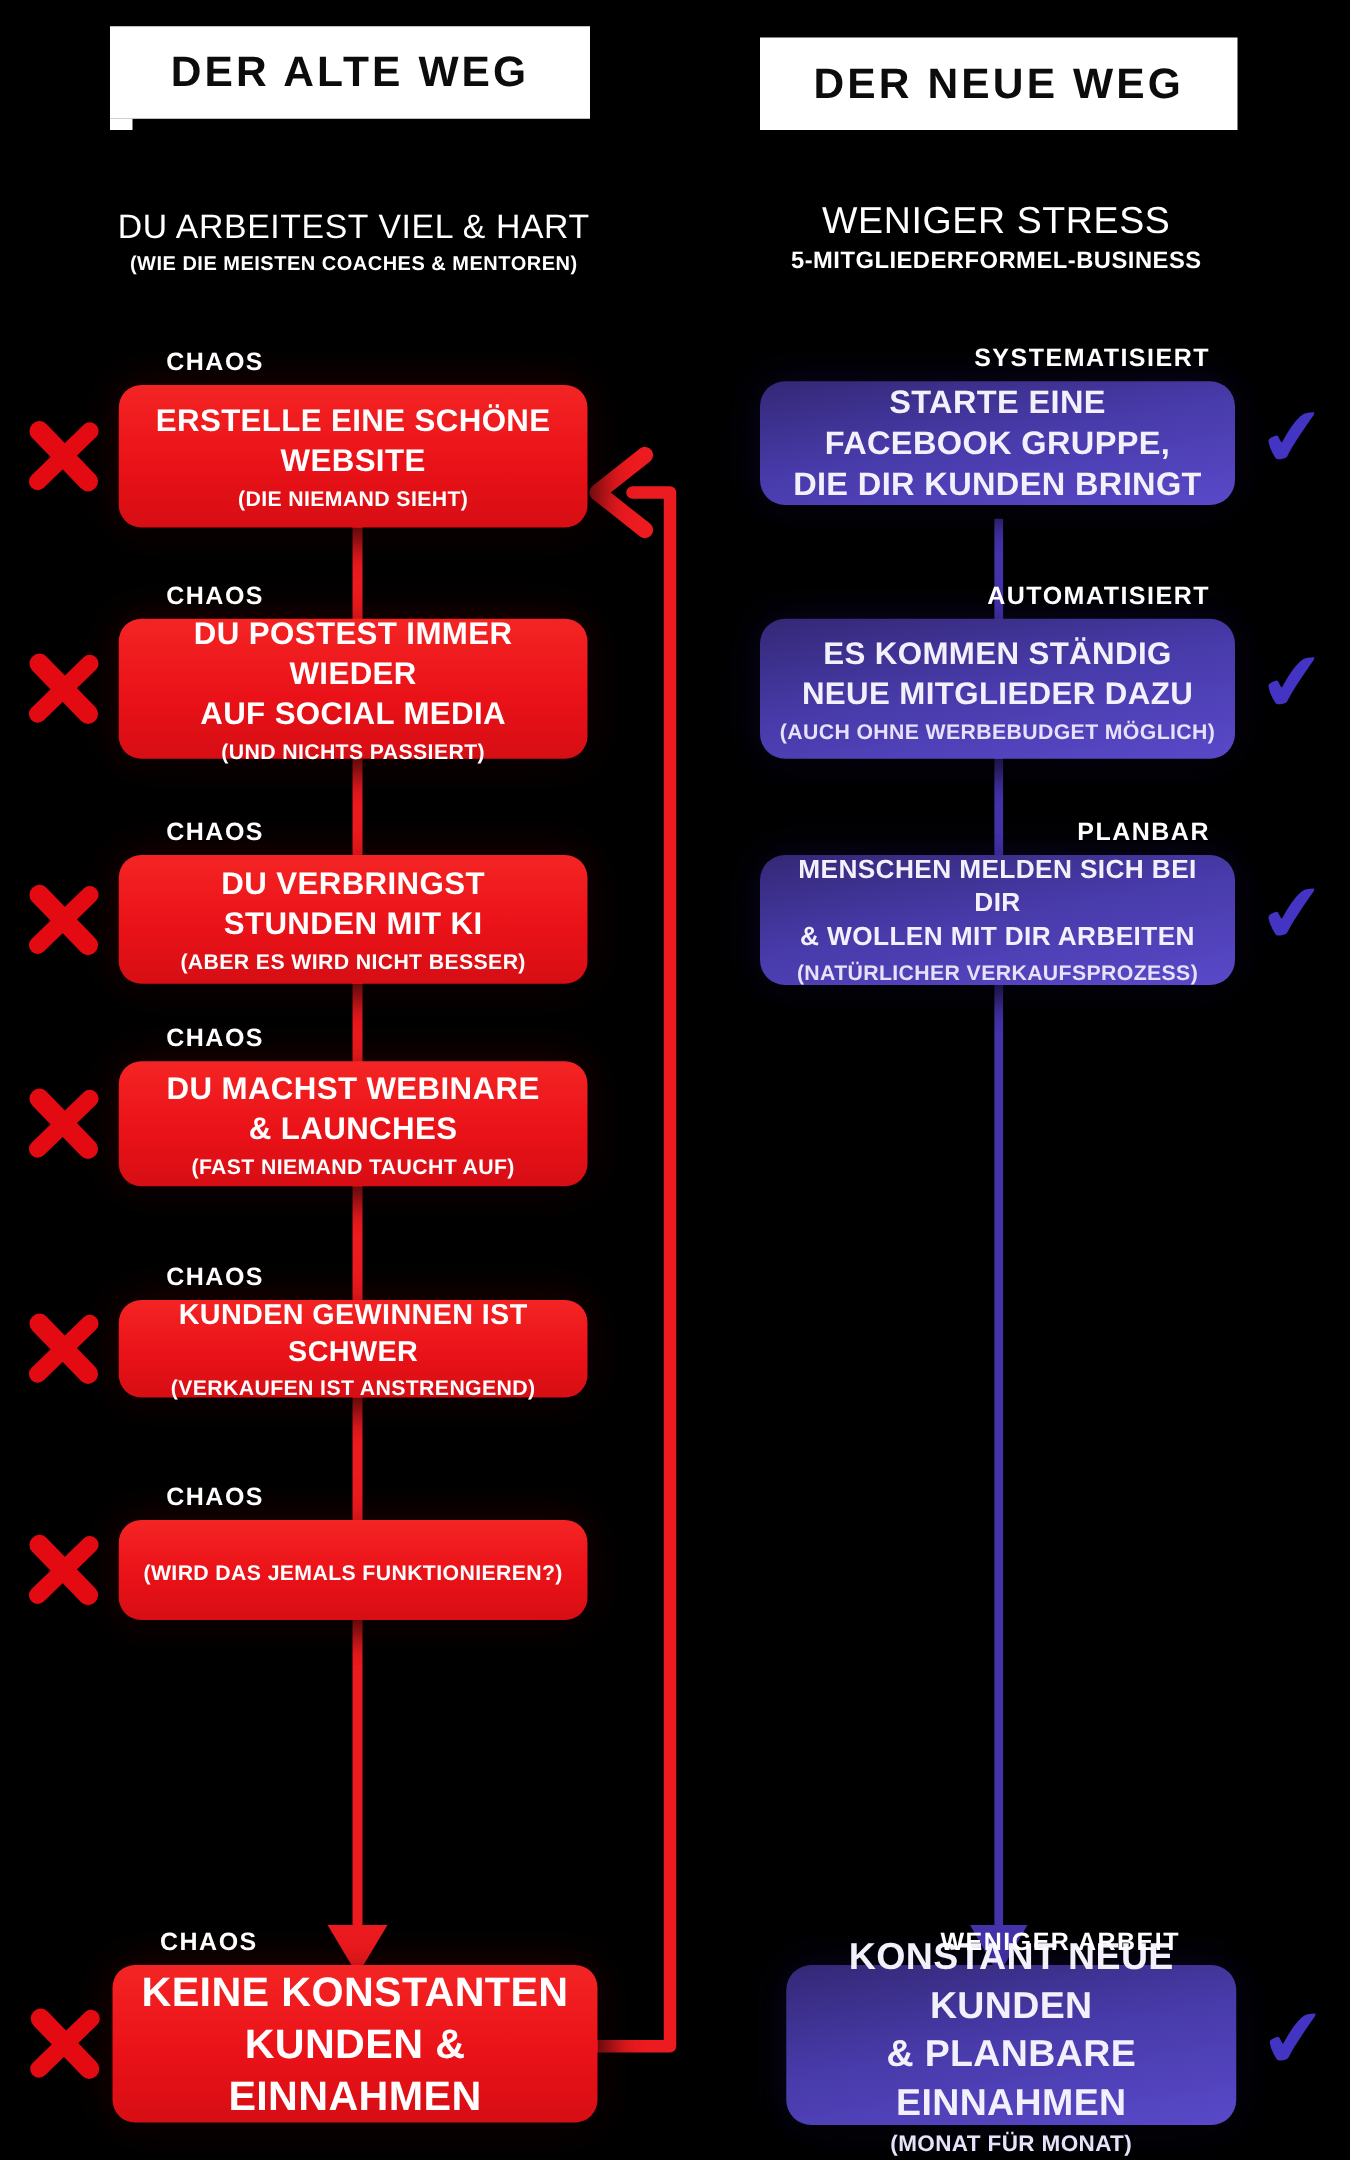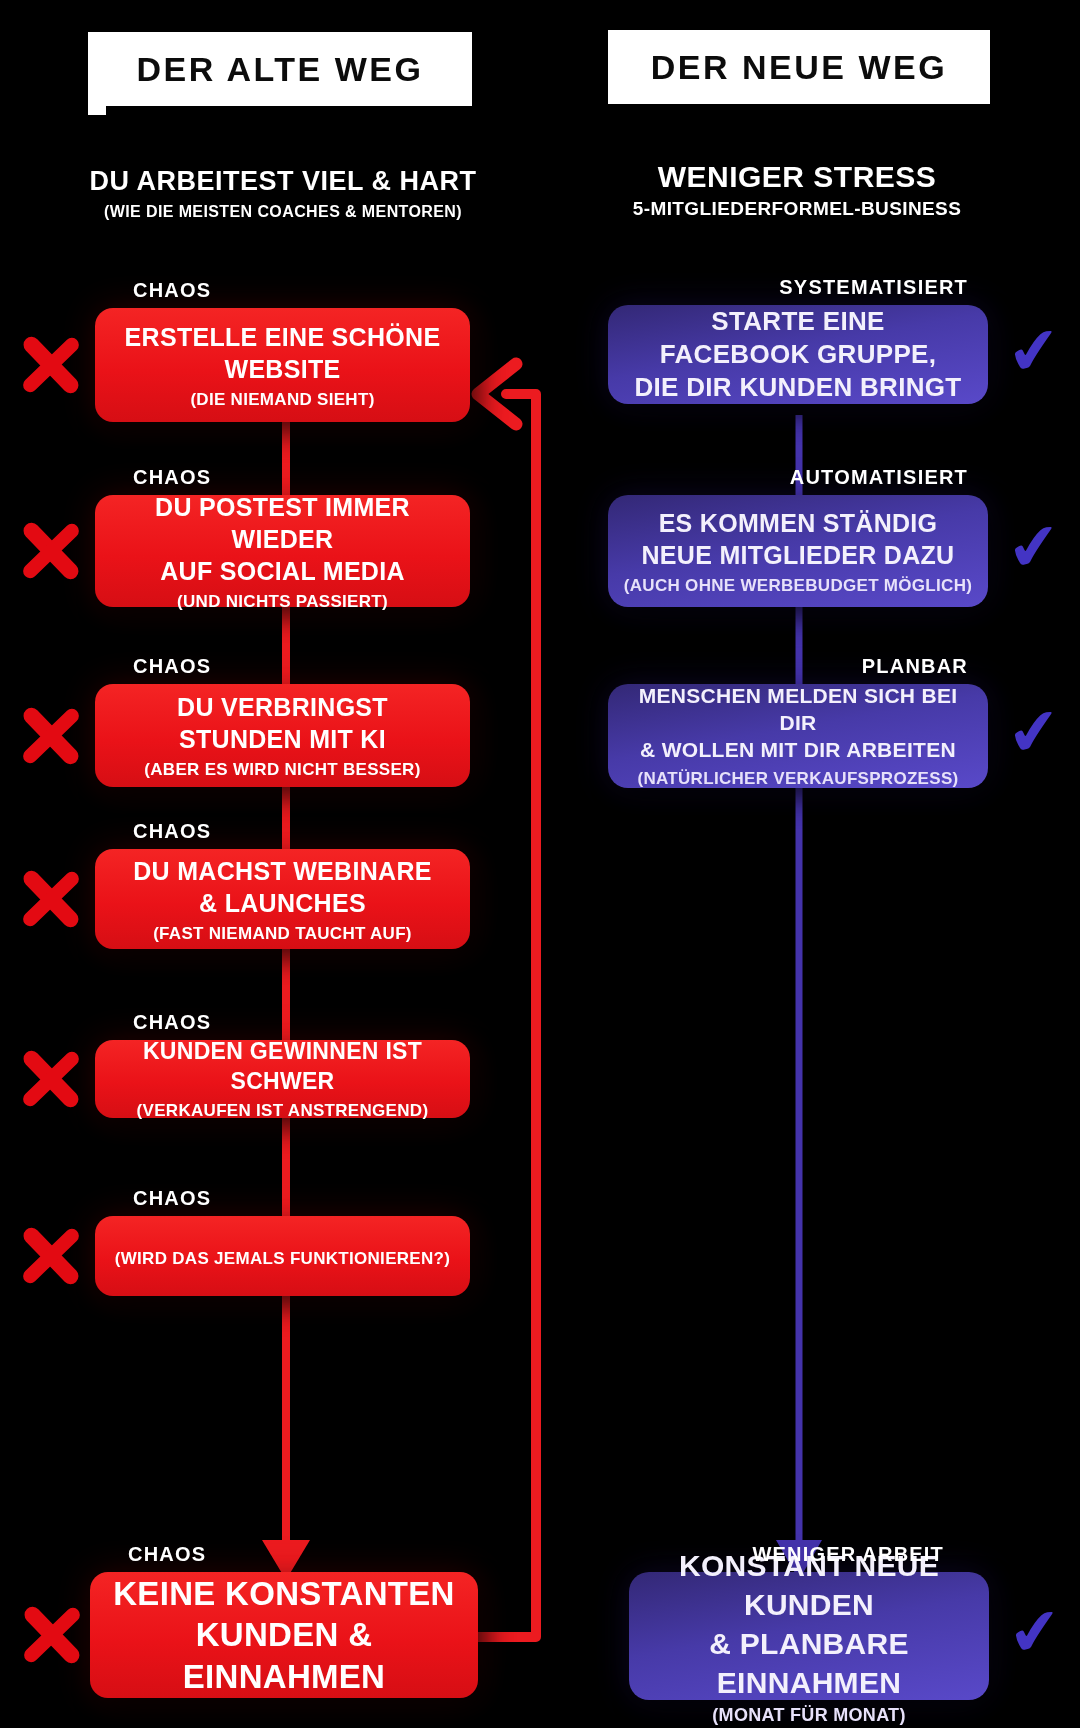--- a/index.html
+++ b/index.html
@@ -9,29 +9,29 @@
   }
   .lines{position:absolute;left:0;top:0;z-index:1;}
 
   
   .hdr{
     position:absolute;z-index:3;background:#ffffff;color:#0c0c0c;
     display:flex;align-items:center;justify-content:center;
     font-weight:800;font-size:34px;letter-spacing:2.5px;
     box-shadow:0 10px 24px rgba(0,0,0,.6);
   }
-  .hdr-left{left:88px;top:32px;width:384px;height:74px;}
+  .hdr-left{left:88px;top:21px;width:384px;height:74px;}
   .hdr-right{left:608px;top:30px;width:382px;height:74px;}
   .hdr .notch{position:absolute;left:0;bottom:-9px;width:18px;height:9px;background:#ffffff;}
 
   
   .sub{position:absolute;z-index:3;text-align:center;color:#ffffff;}
   .sub-left{left:60px;top:166px;width:446px;}
   .sub-right{left:570px;top:160px;width:454px;}
-  .sub .sub-main{font-weight:700;font-size:27px;letter-spacing:.5px;}
+  .sub .sub-main{font-weight:400;font-size:27px;letter-spacing:.5px;}
   .sub-right .sub-main{font-size:30px;}
   .sub .sub-note{font-weight:700;font-size:16px;margin-top:6px;letter-spacing:.4px;}
   .sub-right .sub-note{font-size:19px;margin-top:4px;}
 
   
   .step{position:absolute;z-index:2;}
   .tag{
     position:absolute;top:-29px;font-weight:800;font-size:20px;color:#ffffff;
     letter-spacing:1.2px;white-space:nowrap;
   }

